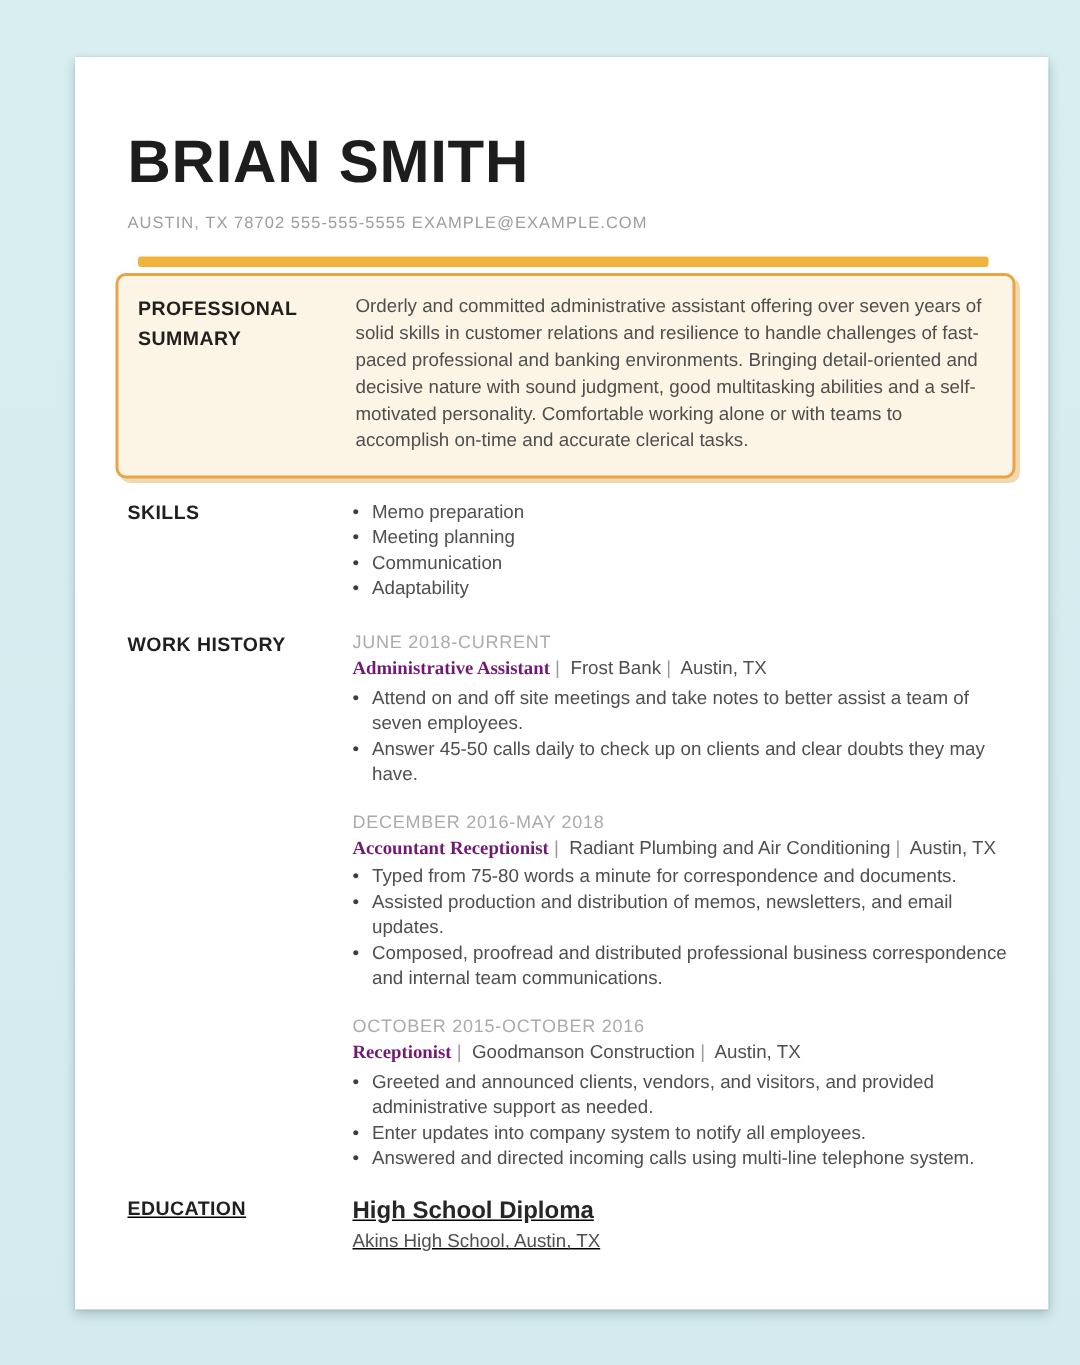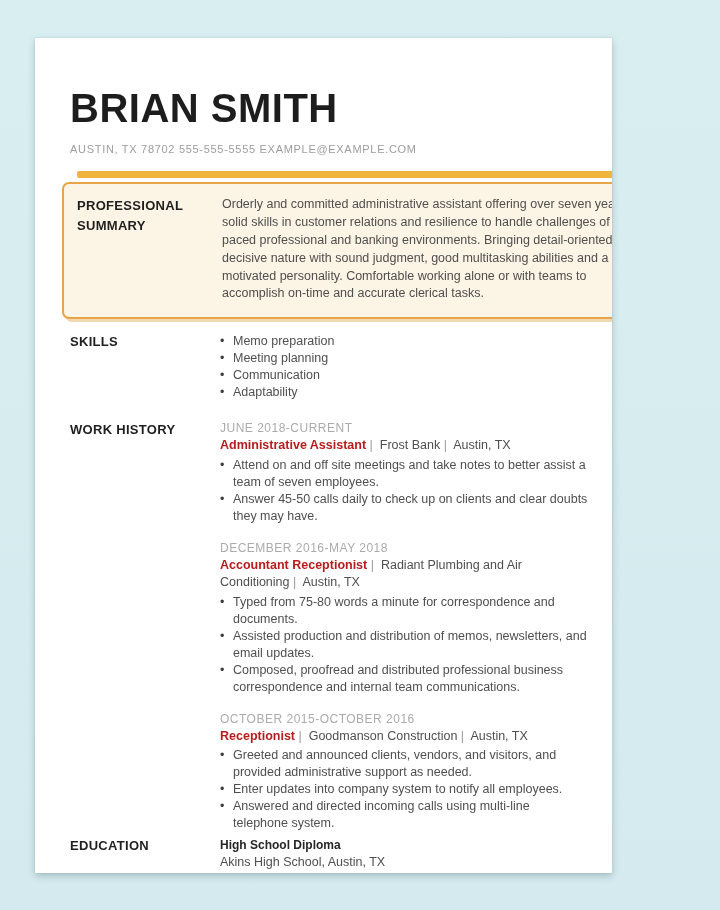--- a/index.html
+++ b/index.html
@@ -10,22 +10,22 @@
     -webkit-font-smoothing: antialiased;
   }
   .frame {
     position: relative;
     width: 720px; height: 910px;
     background: linear-gradient(180deg, #d8eef1 0%, #d4eaee 100%);
     overflow: hidden;
   }
   .page {
     position: absolute;
-    left: 35px; top: 38px;
-    width: 577px; height: 835px;
+    left: 50px; top: 38px;
+    width: 649px; height: 835px;
     background: #ffffff;
     box-shadow: 0 3px 7px rgba(60, 90, 100, 0.30), 0 0 1px rgba(60,90,100,0.25);
     box-sizing: border-box;
     padding: 50px 24px 0 35px;
     overflow: hidden;
   }
   
   .person-name {
     margin: 0;
     font-size: 40px;
@@ -119,26 +119,26 @@
     color: #ababab;
     letter-spacing: 0.5px;
     margin-bottom: 2px;
   }
   .job-title-line {
     font-size: 12.5px;
     color: #4f4f4f;
     line-height: 1.4;
     margin-bottom: 2px;
   }
-  .job-title { font-weight: bold; color: #b91c1c; }
+  .job-title { font-weight: bold; color: #701a75; font-family: Liberation Serif, serif; }
   .job-separator { color: #9a9a9a; }
   
-  .education-row { margin-top: 5px; }
+  .education-row { margin-top: 16px; text-decoration: underline; }
   .education-degree {
-    font-size: 12px;
+    font-size: 16px;
     font-weight: bold;
     color: #262626;
     line-height: 1.4;
   }
   .education-school {
     font-size: 12.5px;
     color: #4f4f4f;
     line-height: 1.4;
   }
 </style>

